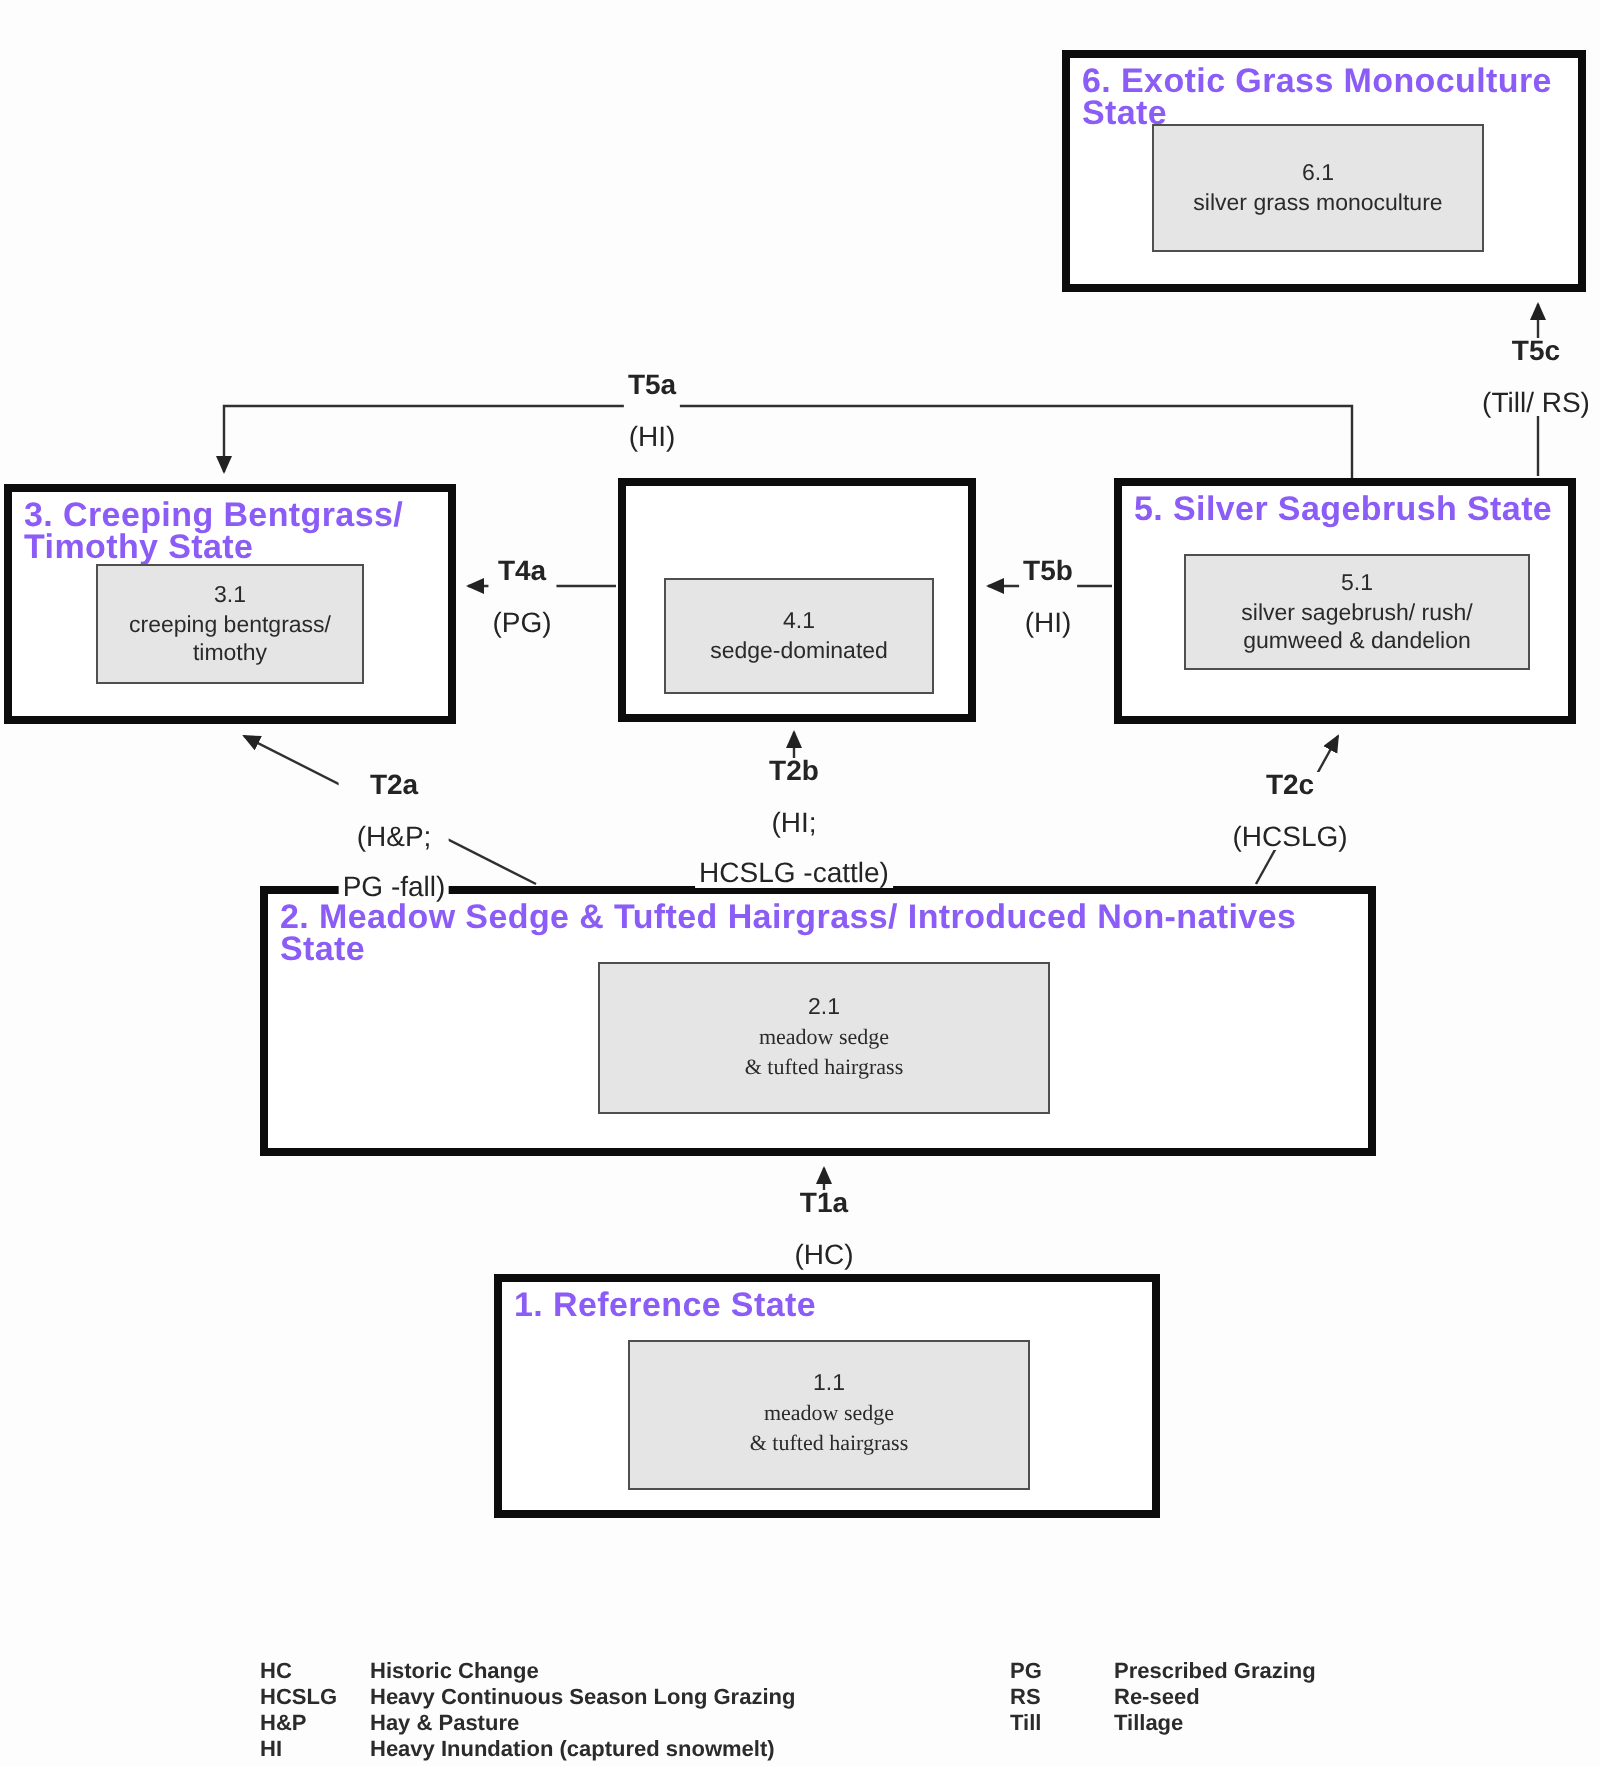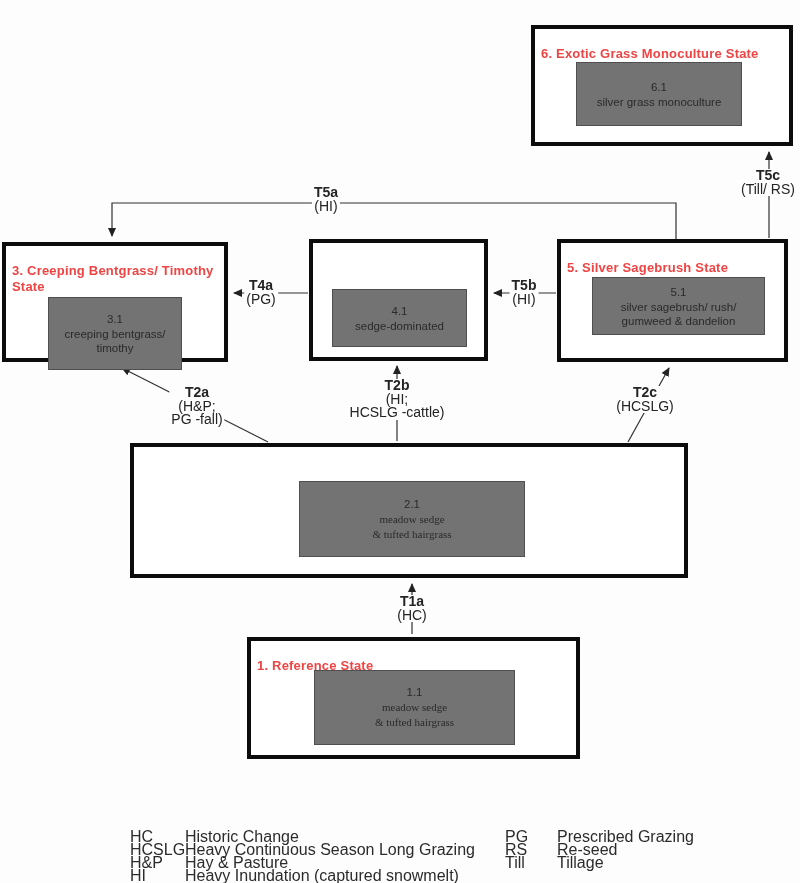--- a/index.html
+++ b/index.html
@@ -5,39 +5,38 @@
   html,body{margin:0;padding:0;background:#ffffff;}
   .canvas{
     position:relative;width:800px;height:883px;background:#fdfdfd;overflow:hidden;
     font-family:"Liberation Sans", sans-serif;color:#1d1d1d;
   }
   .arrow-layer{position:absolute;left:0;top:0;width:800px;height:883px;pointer-events:none;}
   .state{
     position:absolute;box-sizing:border-box;border:4px solid #0c0c0c;background:#ffffff;
   }
   .state-title{
-    padding:4px 6px 0 6px;font-weight:bold;font-size:13px;line-height:16px;color:#ef4444;
+    padding:4px 6px 0 6px;font-weight:bold;font-size:17px;line-height:16px;color:#8b5cf6;
     letter-spacing:0.2px;
-    margin-top:13px;
   }
   .community{
-    position:absolute;box-sizing:border-box;border:1px solid #4f4f4f;background:#737373;
+    position:absolute;box-sizing:border-box;border:1px solid #4f4f4f;background:#e5e5e5;
     display:flex;flex-direction:column;align-items:center;justify-content:center;
     text-align:center;color:#2a2a2a;
   }
   .ccode{font-size:11.5px;line-height:15px;}
   .cline{font-size:11.5px;line-height:14px;}
   .community.serif .cline{font-family:"Liberation Serif", serif;font-size:11px;line-height:15px;}
   .tlabel{
     position:absolute;transform:translateX(-50%);text-align:center;background:#fdfdfd;
     padding:0 2px;font-size:14px;line-height:13.5px;color:#242424;white-space:nowrap;
   }
   .tcode{display:block;font-weight:bold;}
-  .tcause{display:block;}
-  .legend{position:absolute;font-size:16px;line-height:13px;color:#2b2b2b;}
+  .tcause{display:block;margin-top:12px;}
+  .legend{position:absolute;font-size:11px;line-height:13px;color:#2b2b2b;font-weight:bold;}
   .legend-row{display:flex;}
   .legend .abbr{width:55px;flex:0 0 55px;}
   .legend.right .abbr{width:52px;flex:0 0 52px;padding-left:30px;}
 </style>
 </head>
 <body>
 
 <div class="canvas">
 
   <svg class="arrow-layer" viewBox="0 0 800 883" xmlns="http://www.w3.org/2000/svg">
@@ -59,21 +58,21 @@
   <div class="state" style="left:531px;top:25px;width:262px;height:121px">
     <div class="state-title">6. Exotic Grass Monoculture State</div>
     <div class="community" style="left:41px;top:33px;width:166px;height:64px">
       <div class="ccode">6.1</div>
       <div class="cline">silver grass monoculture</div>
     </div>
   </div>
 
   <div class="state" style="left:2px;top:242px;width:226px;height:120px">
     <div class="state-title">3. Creeping Bentgrass/ Timothy State</div>
-    <div class="community" style="left:42px;top:51px;width:134px;height:73px">
+    <div class="community" style="left:42px;top:36px;width:134px;height:60px">
       <div class="ccode">3.1</div>
       <div class="cline">creeping bentgrass/</div>
       <div class="cline">timothy</div>
     </div>
   </div>
 
   <div class="state" style="left:309px;top:239px;width:179px;height:122px">
     <div class="community" style="left:19px;top:46px;width:135px;height:58px">
       <div class="ccode">4.1</div>
       <div class="cline">sedge-dominated</div>
@@ -83,20 +82,21 @@
   <div class="state" style="left:557px;top:239px;width:231px;height:123px">
     <div class="state-title">5. Silver Sagebrush State</div>
     <div class="community" style="left:31px;top:34px;width:173px;height:58px">
       <div class="ccode">5.1</div>
       <div class="cline">silver sagebrush/ rush/</div>
       <div class="cline">gumweed &amp; dandelion</div>
     </div>
   </div>
 
   <div class="state" style="left:130px;top:443px;width:558px;height:135px">
+    <div class="state-title">2. Meadow Sedge &amp; Tufted Hairgrass/ Introduced Non-natives State</div>
     <div class="community serif" style="left:165px;top:34px;width:226px;height:76px">
       <div class="ccode">2.1</div>
       <div class="cline">meadow sedge</div>
       <div class="cline">&amp; tufted hairgrass</div>
     </div>
   </div>
 
   <div class="state" style="left:247px;top:637px;width:333px;height:122px">
     <div class="state-title">1. Reference State</div>
     <div class="community serif" style="left:63px;top:29px;width:201px;height:75px">

